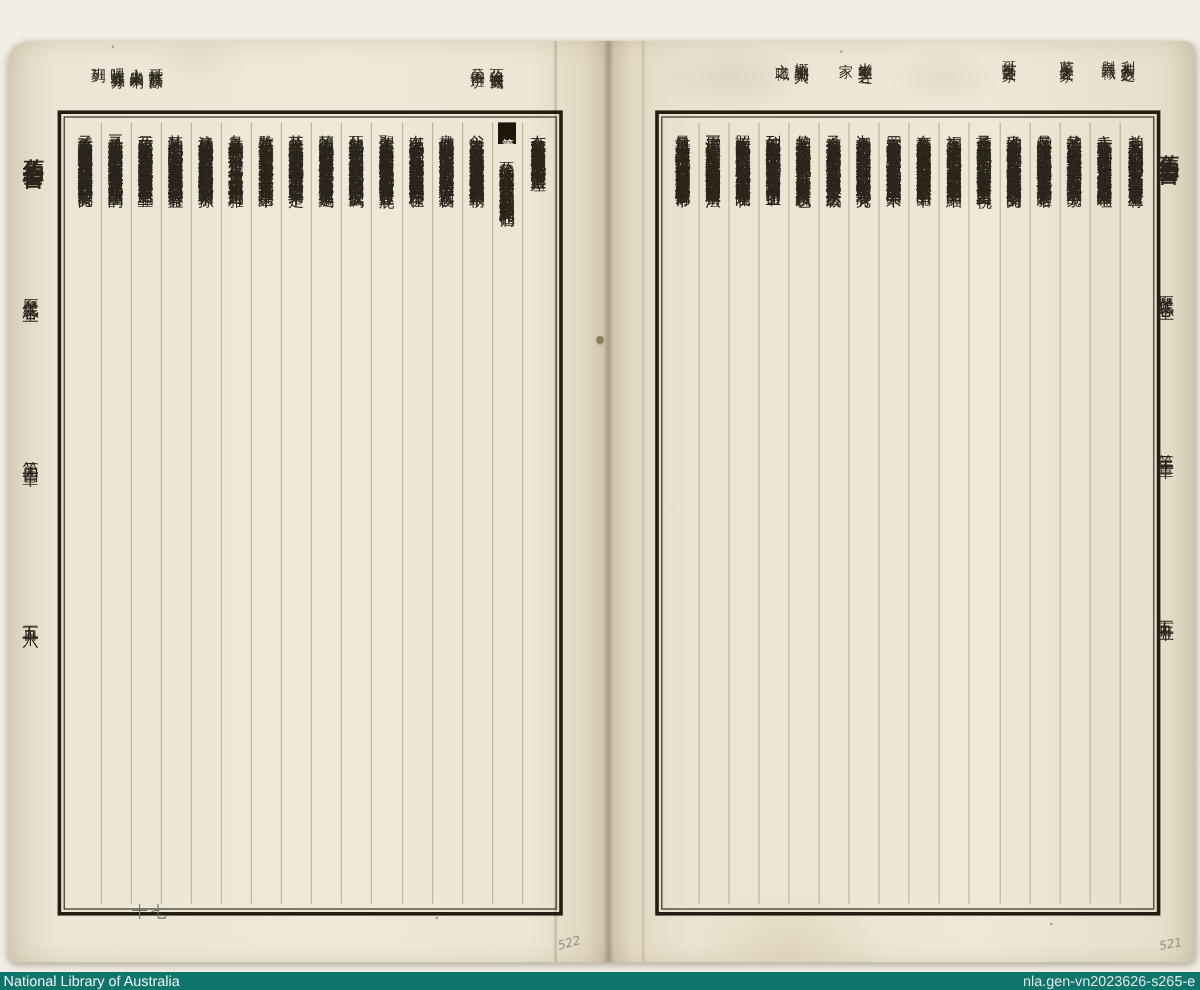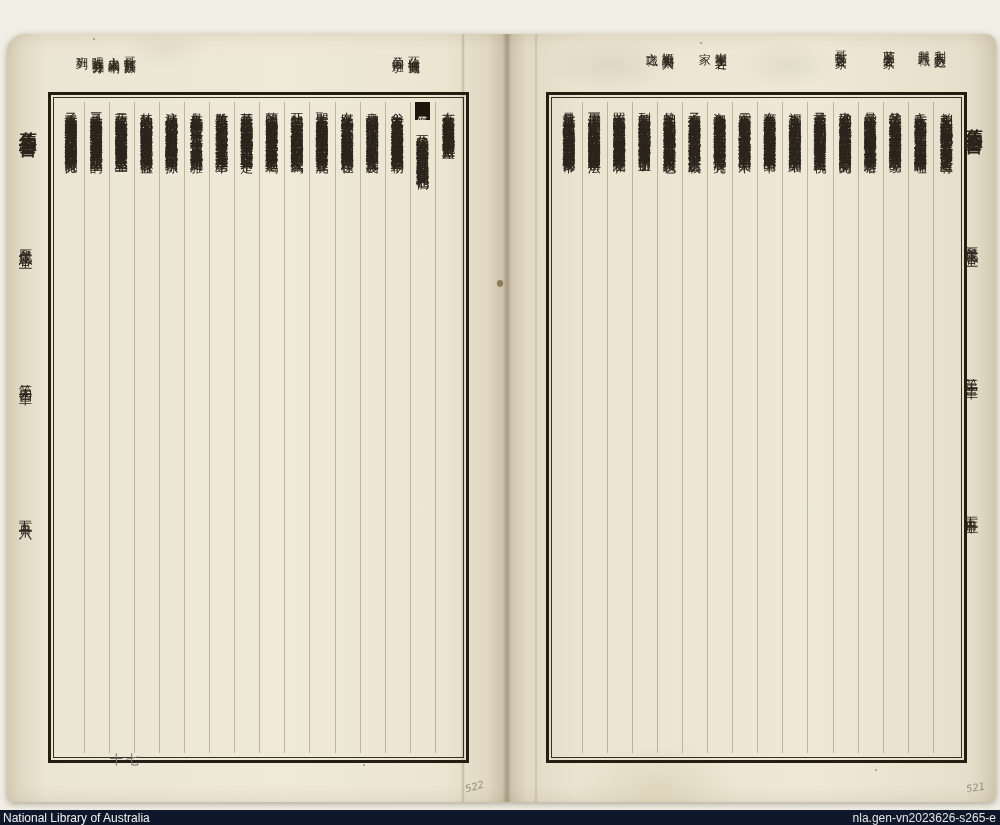--- a/index.html
+++ b/index.html
@@ -54,21 +54,21 @@
   .mt-sm{font-size:13.5px;letter-spacing:1.6px;}
   .m-right{left:962px;} .m-left{left:16px;}
   .mt-r1{top:115px;} .mt-r2{top:236px;} .mt-r3{top:368px;} .mt-r4{top:506px;}
   .mt-l1{top:118px;} .mt-l2{top:238px;} .mt-l3{top:374px;} .mt-l4{top:510px;}
   
   .folio{position:absolute;left:110px;top:751px;font-size:13px;letter-spacing:3px;color:#737373;}
   .pencil{position:absolute;font-family:"DejaVu Sans",sans-serif;font-style:italic;
           color:#978e7c;font-size:10px;}
   .pencil-522{left:465px;top:781px;transform:rotate(-16deg);}
   .pencil-521{left:966px;top:782px;transform:rotate(-10deg);}
-  .bar{position:absolute;left:0;top:810px;width:1000px;height:15px;background:#0f172a;
+  .bar{position:absolute;left:0;top:810px;width:1000px;height:15px;background:#0f766e;
        font-family:"Liberation Sans","DejaVu Sans",sans-serif;}
   .bar-left{position:absolute;left:3px;top:1px;font-size:12px;color:#f2f2f2;}
   .bar-right{position:absolute;right:4px;top:1px;font-size:12px;color:#e4e4e4;}
 </style>
 </head>
 <body>
 
 <div class="screen">
 
   <div class="book">

